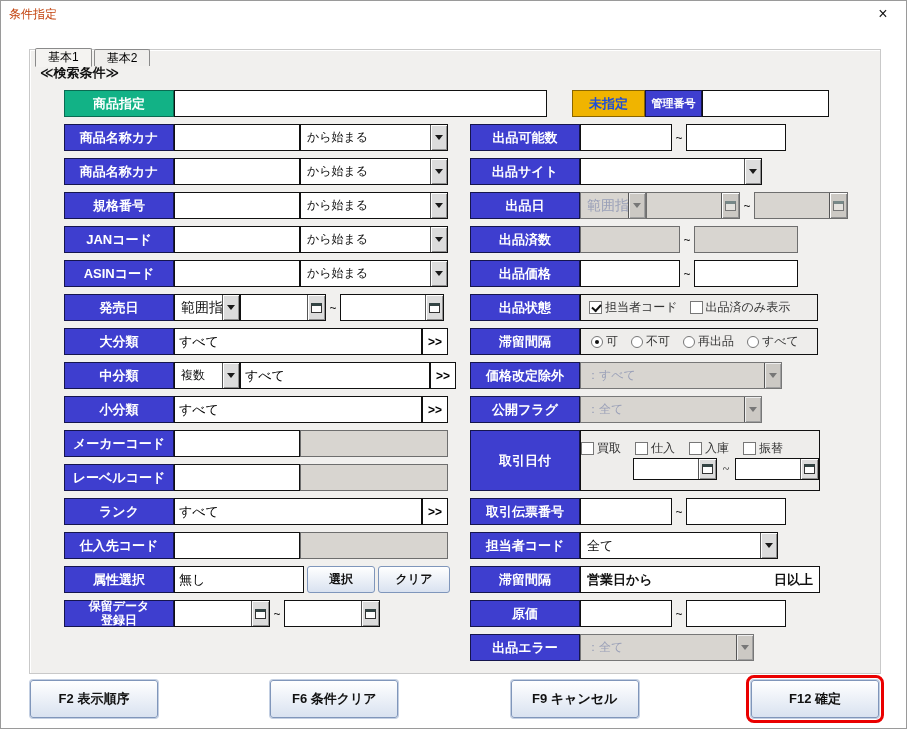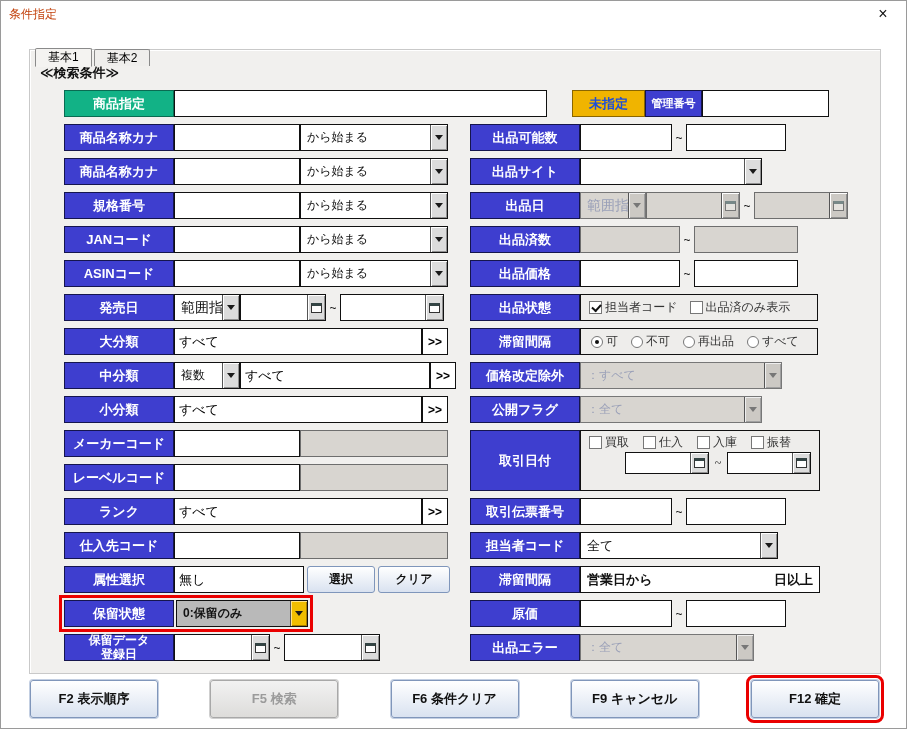--- a/index.html
+++ b/index.html
@@ -65,21 +65,21 @@
   .holdcombo { display:flex; border:1px solid #111; cursor:pointer; }
   .holdcombo .ctext { background:#b9b9b9; font-weight:bold; }
   .ybtn { width:17px; flex-shrink:0; background:#f0be00; border-left:1px solid #555; display:flex; align-items:center; justify-content:center; box-shadow:inset 1px 1px 0 #ffe389, inset -1px -1px 0 #a87f00; }
   .red-ring { outline:3px solid #ea0000; outline-offset:2px; }
 
   
   .top-row { position:absolute; left:34px; top:40px; display:flex; height:27px;font-family:Liberation Serif, serif; }
   .left-col { position:absolute; left:34px; top:74px; display:flex; flex-direction:column; gap:7px; }
   .right-col { position:absolute; left:440px; top:74px; display:flex; flex-direction:column; gap:7px; }
   .row.tall { height:61px; }
-  .stacked { flex-direction:column; align-items:stretch; justify-content:flex-start; padding:3px 8px;font-family:Liberation Serif, serif; }
+  .stacked { flex-direction:column; align-items:stretch; justify-content:center; padding:3px 0;font-family:Liberation Serif, serif; }
   .cbline { display:flex; gap:14px; align-items:center; }
   .dateline { display:flex; align-items:center; justify-content:flex-end; gap:2px; height:24px; }
 
   .staybox { border:1px solid #111; background:#fff; display:flex; align-items:center; padding:0 6px; gap:8px; }
   .staytext { font-size:13px; font-weight:bold; color:#111; white-space:nowrap; }
   .stayinp { flex:1; min-width:0; border:none; outline:none; font-size:13px; font-family:inherit; }
 
   
   .footer { position:absolute; left:29px; top:679px; width:849px; display:flex; justify-content:space-between; }
   .fbtn { width:128px; height:38px; background:linear-gradient(#ffffff,#d9e2f0); border:1px solid #8096ba; border-radius:3px; box-shadow:0 0 0 1px #c3cfe2; font-size:13px; font-weight:bold; font-family:inherit; color:#111; cursor:pointer; }
@@ -240,31 +240,20 @@
         <div class="inp dis-field" style="width:148px"></div>
       </div>
 
       <div class="row">
         <div class="lbl">属性選択</div>
         <div class="inp" style="width:130px;display:flex;align-items:center;font-size:13px">無し</div>
         <button class="gbtn" style="width:68px;margin-left:3px">選択</button>
         <button class="gbtn" style="width:72px;margin-left:3px">クリア</button>
       </div>
 
-      <div class="row">
-        <div class="red-ring" style="display:flex">
-          <div class="lbl">保留状態</div>
-          <div class="holdcombo" style="width:132px;margin-left:2px">
-            <div class="ctext">0:保留のみ</div>
-            <div class="ybtn">
-                <i class="tri"></i>
-              </div>
-          </div>
-        </div>
-      </div>
 
       <div class="row">
         <div class="lbl pre">保留データ
 登録日</div>
         <div class="datebox" style="width:96px">
           <input class="dinp" value="" style="">
           <div class="calbtn">
               <i class="cal"></i>
             </div>
         </div>
@@ -471,19 +460,18 @@
               <i class="tri"></i>
             </div>
         </div>
       </div>
 
     </div>
   </div>
 
   <div class="footer">
     <button class="fbtn">F2 表示順序</button>
-    <button class="fbtn off">F5 検索</button>
     <button class="fbtn">F6 条件クリア</button>
     <button class="fbtn">F9 キャンセル</button>
     <button class="fbtn red-ring">F12 確定</button>
   </div>
 
 </div>
 
 </body></html>

